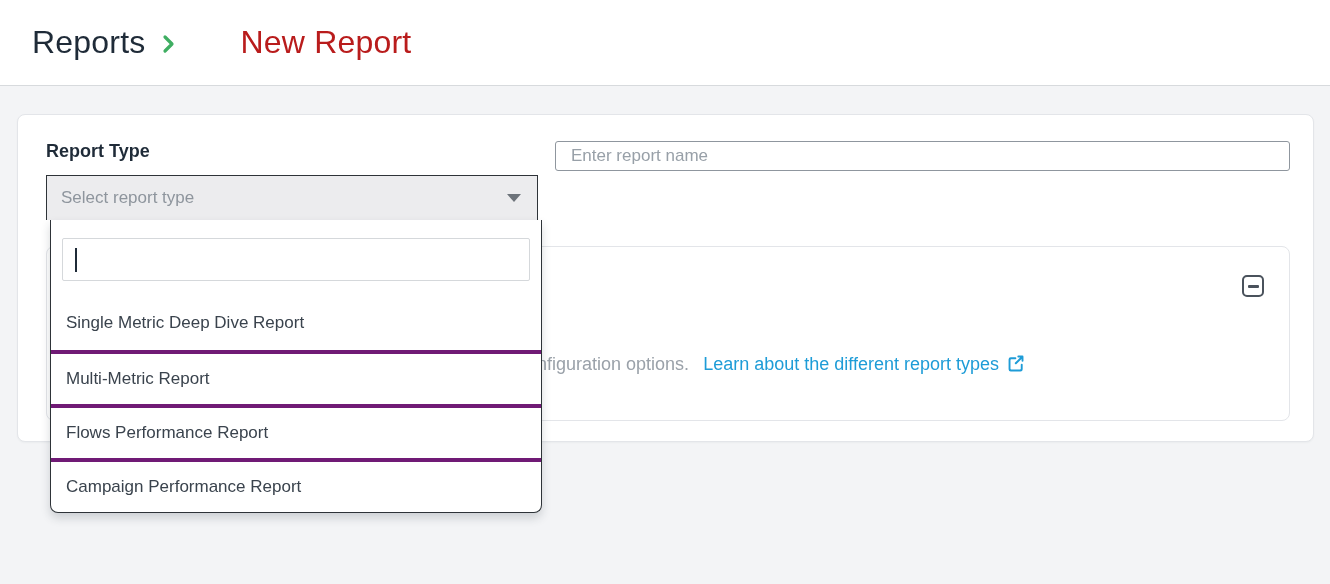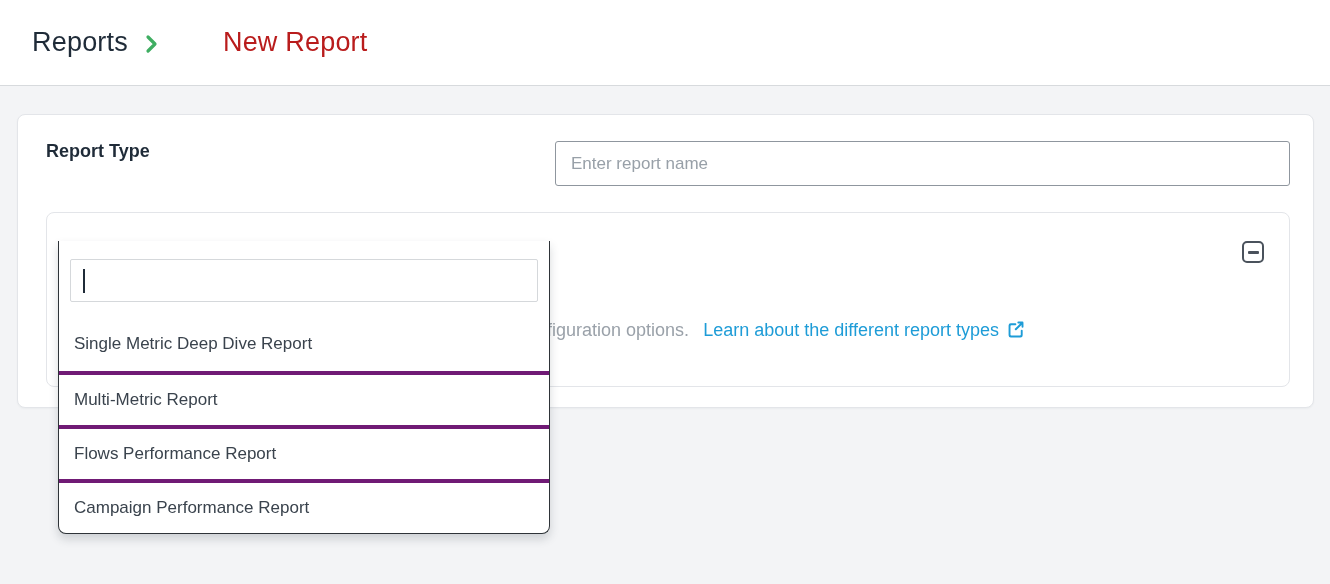--- a/index.html
+++ b/index.html
@@ -11,21 +11,21 @@
     color: #1f2b38;
   }
 
   
   .topbar {
     height: 86px; background: #ffffff;
     border-bottom: 1px solid #d7dadd;
     display: flex; align-items: center;
     padding: 0 32px;
   }
-  .crumb { display: flex; align-items: center; font-size: 27px; letter-spacing: 0.2px; }
+  .crumb { display: flex; align-items: center; font-size: 32px; letter-spacing: 0.2px; }
   .crumb-link { color: #1f2b38; cursor: pointer; }
   .crumb-sep { display: flex; align-items: center; margin: 2px 16px 0 16px; }
   .crumb-current { color: #b91c1c; margin-left: 48px; }
 
   
   .main { padding: 28px 16px 0 17px; }
   .card {
     background: #ffffff;
     border: 1px solid #e3e5e9;
     border-radius: 8px;
@@ -50,47 +50,46 @@
   }
   .select-value { color: #8e959d; font-size: 17px; }
   .caret-down {
     width: 0; height: 0;
     border-left: 7px solid transparent; border-right: 7px solid transparent;
     border-top: 8px solid #6d737a;
   }
 
   
   .dropdown {
-    position: absolute; top: 79px; left: 12px; width: 492px;
+    position: absolute; top: 79px; left: 4px; width: 492px;
     background: #ffffff;
     border: 1px solid #2e3338; border-top: none;
     border-radius: 0 0 8px 8px;
     box-shadow: 0 5px 10px rgba(31,43,56,0.18);
     z-index: 20;
-    margin-top: 21px;
   }
   .search-box {
     margin: 18px 11px 15px 11px; height: 43px;
     border: 1px solid #d5d8db; border-radius: 2px;
     background: #ffffff;
     display: flex; align-items: center; padding: 0 12px;
     cursor: text;
   }
   .text-caret { width: 2px; height: 24px; background: #1f2b38; }
   .opt-list { list-style: none; margin: 0; padding: 0; }
   .opt {
     height: 54px; display: flex; align-items: center;
     padding: 0 15px; font-size: 17px; color: #3a434d; cursor: pointer;
   }
   .opt + .opt { border-top: 4px solid #701a75; }
   .opt:last-child { border-radius: 0 0 8px 8px; }
 
   
   .text-input {
-    width: 100%; height: 45px;
+    width: 100%; height: 30px;
     border: 1px solid #8f969e; border-radius: 3px;
     padding: 12px 15px; font-size: 17px; color: #1f2b38;
     background: #ffffff; outline: none;
   }
   .text-input::placeholder { color: #98a0a8; }
 
   
   .config-panel {
     position: relative; margin-top: 26px; height: 175px;
     border: 1px solid #e3e5e9; border-radius: 8px; background: #ffffff;
@@ -127,20 +126,24 @@
 </header>
 
 <main class="main">
   <section class="card">
 
     <div class="form-row">
 
       <div class="col-type">
         <div class="field-label">Report Type</div>
 
+        <div class="select-control">
+          <span class="select-value">Select report type</span>
+          <span class="caret-down"></span>
+        </div>
 
         <div class="dropdown">
           <div class="search-box" role="textbox">
             <span class="text-caret"></span>
           </div>
           <ul class="opt-list">
             <li class="opt">Single Metric Deep Dive Report</li>
             <li class="opt">Multi-Metric Report</li>
             <li class="opt">Flows Performance Report</li>
             <li class="opt">Campaign Performance Report</li>

